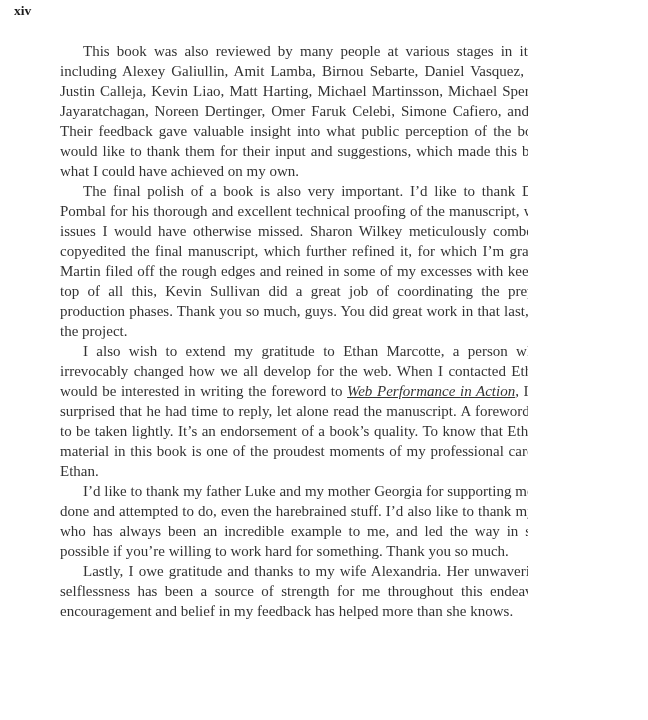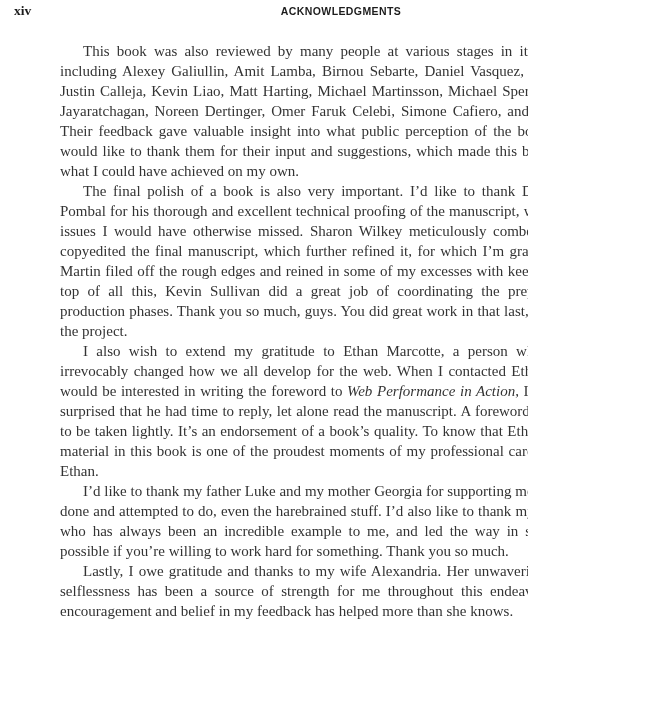--- a/index.html
+++ b/index.html
@@ -61,29 +61,29 @@
   .body-text p {
     margin: 0;
     padding: 0;
     text-indent: 23px;
   }
   .body-text p.no-indent {
     text-indent: 0;
   }
   .body-text em {
     font-style: italic;
+    text-decoration: underline;
   }
 </style>
 </head>
 <body>
 
 <div class="book-page">
   <div class="page-header">
     <span class="folio">xiv</span>
-    <span class="running-head">ACKNOWLEDGMENTS</span>
   </div>
   <div class="body-text">
       <p><span>This book was also reviewed by many people at various stages in its development, including Alexey Galiullin, Amit Lamba, Birnou Sebarte, Daniel Vasquez, John Huffman, Justin Calleja, Kevin Liao, Matt Harting, Michael Martinsson, Michael Sperber, Narayanan Jayaratchagan, Noreen Dertinger, Omer Faruk Celebi, Simone Cafiero, and William Ross. Their feedback gave valuable insight into what public perception of the book could be. I would like to thank them for their input and suggestions, which made this book better than what I could have achieved on my own.</span></p>
       <p><span>The final polish of a book is also very important. I’d like to thank David Fombella Pombal for his thorough and excellent technical proofing of the manuscript, which identified issues I would have otherwise missed. Sharon Wilkey meticulously combed through and copyedited the final manuscript, which further refined it, for which I’m grateful. Elizabeth Martin filed off the rough edges and reined in some of my excesses with keen precision. On top of all this, Kevin Sullivan did a great job of coordinating the preproduction and production phases. Thank you so much, guys. You did great work in that last, critical mile of the project.</span></p>
       <p><span>I also wish to extend my gratitude to Ethan Marcotte, a person whose work has irrevocably changed how we all develop for the web. When I contacted Ethan to see if he would be interested in writing the foreword to </span><em>Web Performance in Action</em><span>, I was pleasantly surprised that he had time to reply, let alone read the manuscript. A foreword is not a matter to be taken lightly. It’s an endorsement of a book’s quality. To know that Ethan endorses the material in this book is one of the proudest moments of my professional career. Thank you, Ethan.</span></p>
       <p><span>I’d like to thank my father Luke and my mother Georgia for supporting me in all that I’ve done and attempted to do, even the harebrained stuff. I’d also like to thank my brother Lucas who has always been an incredible example to me, and led the way in showing what’s possible if you’re willing to work hard for something. Thank you so much.</span></p>
       <p><span>Lastly, I owe gratitude and thanks to my wife Alexandria. Her unwavering support and selflessness has been a source of strength for me throughout this endeavor. Her gentle encouragement and belief in my feedback has helped more than she knows.</span></p>
     </div>
 </div>
 

